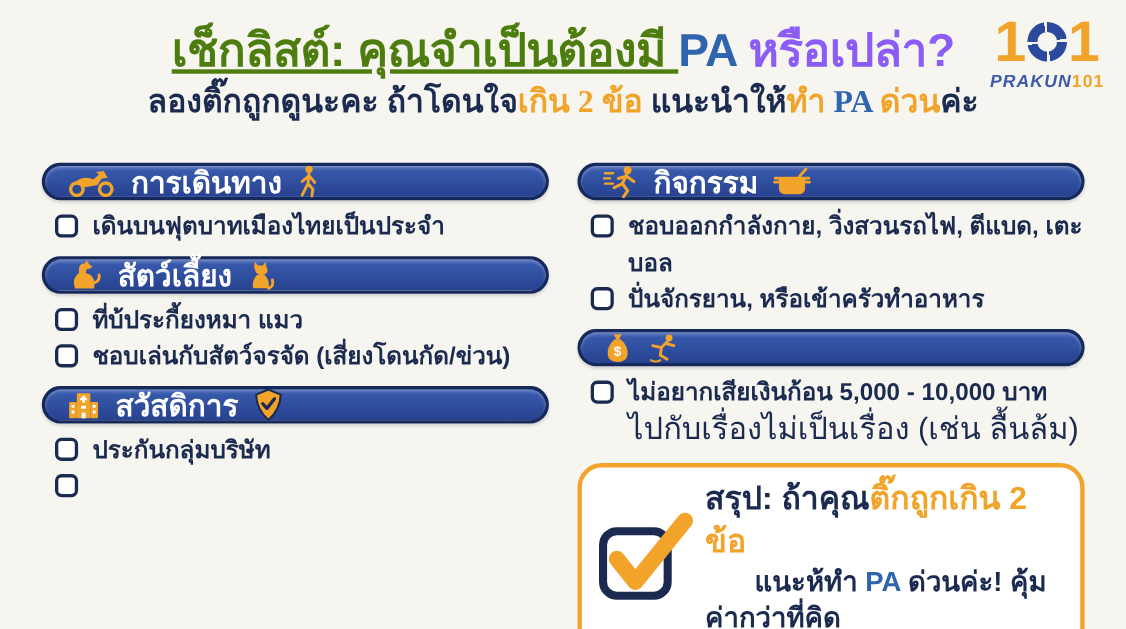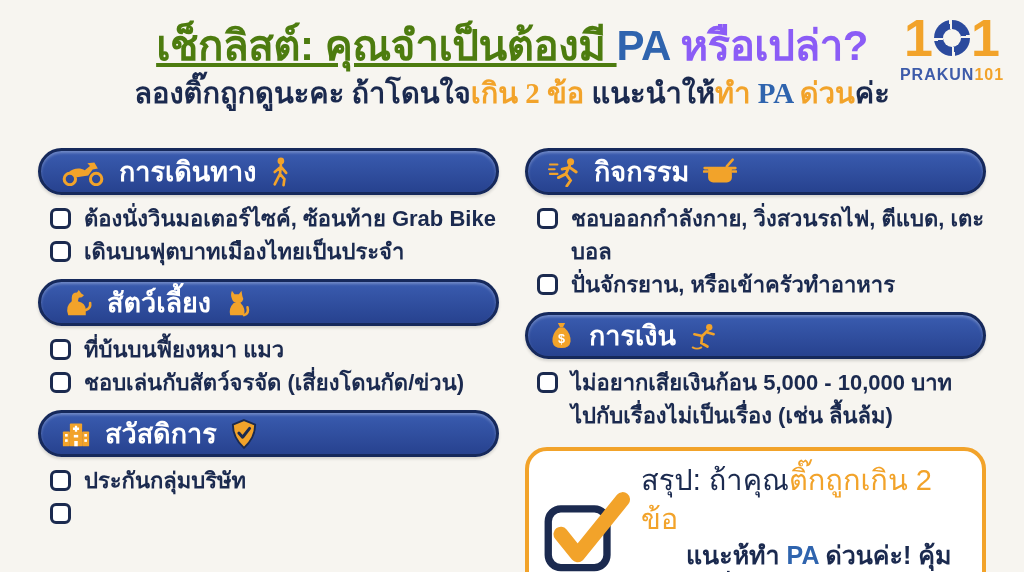--- a/index.html
+++ b/index.html
@@ -38,32 +38,32 @@
   }
   .logo-row { display:flex; justify-content:center; align-items:center; }
   .logo-digit { font-size:52px; font-weight:800; color:#F2A32A; line-height:1; }
   .logo-o {
     width:36px; height:36px; border-radius:50%;
     background:conic-gradient(#2B4A9D 0 80deg,#F7F5F0 80deg 90deg,#2B4A9D 90deg 170deg,#F7F5F0 170deg 180deg,#2B4A9D 180deg 260deg,#F7F5F0 260deg 270deg,#2B4A9D 270deg 350deg,#F7F5F0 350deg 360deg);
     position:relative; margin:0 1px;
   }
   .logo-o::after { content:""; position:absolute; inset:9px; background:#F7F5F0; border-radius:50%; }
   .logo-brand { font-size:16px; font-weight:800; letter-spacing:1px; margin-top:2px; }
-  .logo-brand .b { color:#3D5BA9; }
+  .logo-brand .b { color:#3D5BA9;font-style:italic; }
   .logo-brand .o { color:#F2A32A; }
 
   
   .content {
     position:absolute; top:148px; left:38px; right:38px;
     display:flex; gap:26px;
   }
   .col { flex:1 1 0; min-width:0; }
 
   .pill {
-    height:47px;
+    height:34px;
     border-radius:26px;
     background:linear-gradient(#3A5CB0,#27428F);
     border:3px solid #16295B;
     box-shadow:inset 0 2px 3px rgba(255,255,255,.28), 0 2px 3px rgba(0,0,0,.15);
     display:flex; align-items:center; gap:14px;
     padding:0 20px;
     color:#FFFFFF;
     font-size:27px; font-weight:800;
   }
   .pill .icon { flex:none; display:block; }
@@ -76,34 +76,34 @@
     color:#1B2A4F;
   }
   .checkbox {
     flex:none;
     width:21px; height:21px;
     margin-top:6px;
     border:3px solid #1B2A4F;
     border-radius:6px;
     background:#FFFFFF;
   }
-  .item-cont { padding-left:34px; font-size:22px; font-weight:700; line-height:33px; }
+  .item-cont { padding-left:34px; font-size:28px; font-weight:400; line-height:33px; }
 
   
   .summary {
     margin-top:4px;
     border:4px solid #F2A32A;
     border-radius:22px;
     background:#FFFFFF;
     padding:10px 14px 12px 14px;
     display:flex; align-items:center; gap:12px;
     min-height:116px;
   }
   .summary-text { flex:1; }
-  .summary-line1 { font-size:29px; font-weight:400; line-height:1.35; }
+  .summary-line1 { font-size:29px; font-weight:700; line-height:1.35; }
   .summary-line2 { font-size:25px; font-weight:800; line-height:1.3; }
 </style>
 </head>
 <body>
 
 <div class="page">
 
   <div class="logo">
     <div class="logo-row">
       <span class="logo-digit">1</span>
@@ -128,44 +128,40 @@
         </svg>
         <span>การเดินทาง</span>
         <svg class="icon" viewBox="0 0 22 34" width="20" height="30">
           <circle cx="12" cy="4.5" r="3.8" fill="#F2A32A"></circle>
           <path d="M12 9 L11 19 M11 19 L5 31 M11 19 L16 25 L15 32 M12 11 L5 17 M12 11 L18 18" stroke="#F2A32A" stroke-width="3" fill="none" stroke-linecap="round"></path>
         </svg>
       </div>
       <div class="items">
         <div class="item-row">
           <span class="checkbox"></span>
-          <span>ต้องนั่งวินมอเตอร์ไซค์, ซ้อนท้าย Grab Bike</span>
-        </div>
-        <div class="item-row">
-          <span class="checkbox"></span>
           <span>เดินบนฟุตบาทเมืองไทยเป็นประจำ</span>
         </div>
       </div>
 
       <div class="pill">
         <svg class="icon" viewBox="0 0 36 32" width="32" height="28">
           <path d="M8 30 Q4 20 12 14 L12 10 Q12 4 18 4 L20 1 L23 5 L26 7 Q24 10 20 10 L19 14 Q28 16 28 24 L28 30 Z" fill="#F2A32A"></path>
           <path d="M28 24 Q34 22 33 16" stroke="#F2A32A" stroke-width="3" fill="none" stroke-linecap="round"></path>
         </svg>
         <span>สัตว์เลี้ยง</span>
         <svg class="icon" viewBox="0 0 30 32" width="26" height="28">
           <path d="M8 2 L11 6 L16 6 L19 2 L20 8 Q22 11 20 14 Q18 17 13 16 Q9 15 8 11 Q6 7 8 2 Z" fill="#F2A32A"></path>
           <path d="M10 16 Q4 22 6 30 L22 30 Q24 22 18 16 Z" fill="#F2A32A"></path>
           <path d="M22 30 Q28 28 26 21" stroke="#F2A32A" stroke-width="3" fill="none" stroke-linecap="round"></path>
         </svg>
       </div>
       <div class="items">
         <div class="item-row">
           <span class="checkbox"></span>
-          <span>ที่บ้นบนฟี้ยงหมา แมว</span>
+          <span>ที่บ้ประกี้ยงหมา แมว</span>
         </div>
         <div class="item-row">
           <span class="checkbox"></span>
           <span>ชอบเล่นกับสัตว์จรจัด (เสี่ยงโดนกัด/ข่วน)</span>
         </div>
       </div>
 
       <div class="pill">
         <svg class="icon" viewBox="0 0 34 32" width="30" height="28">
           <rect x="2" y="13" width="8" height="17" rx="1" fill="#F2A32A"></rect>
@@ -223,21 +219,20 @@
           <span>ปั่นจักรยาน, หรือเข้าครัวทำอาหาร</span>
         </div>
       </div>
 
       <div class="pill">
         <svg class="icon" viewBox="0 0 30 32" width="27" height="29">
           <path d="M11 2 h8 l-2.5 5 h-3 Z" fill="#F2A32A"></path>
           <path d="M12 7 h6 Q26 14 25 23 Q24 30 15 30 Q6 30 5 23 Q4 14 12 7 Z" fill="#F2A32A"></path>
           <text x="15" y="24" font-size="14" fill="#FFFFFF" text-anchor="middle" font-weight="bold" font-family="Liberation Sans, sans-serif">$</text>
         </svg>
-        <span>การเงิน</span>
         <svg class="icon" viewBox="0 0 32 32" width="28" height="28">
           <circle cx="22" cy="6" r="3.6" fill="#F2A32A"></circle>
           <path d="M20 10 L14 16 M14 16 L5 14 M14 16 L13 24 L20 28 M20 12 L27 14" stroke="#F2A32A" stroke-width="3" fill="none" stroke-linecap="round"></path>
           <path d="M3 29 q5 3 10 0" stroke="#F2A32A" stroke-width="2" fill="none" stroke-linecap="round"></path>
         </svg>
       </div>
       <div class="items">
         <div class="item-row">
           <span class="checkbox"></span>
           <span>ไม่อยากเสียเงินก้อน 5,000 - 10,000 บาท</span>

